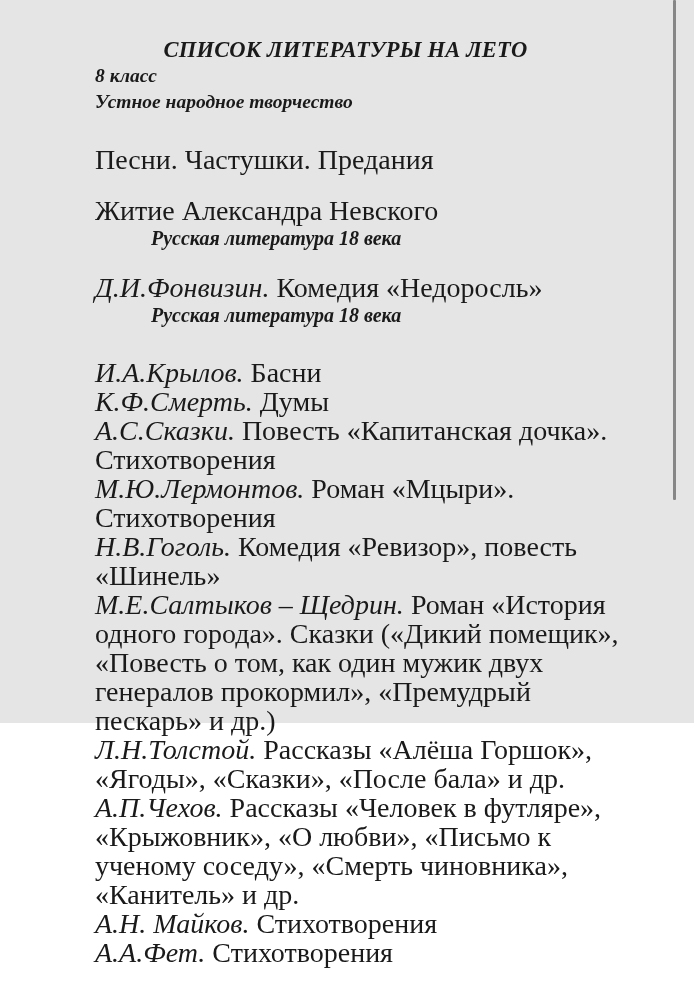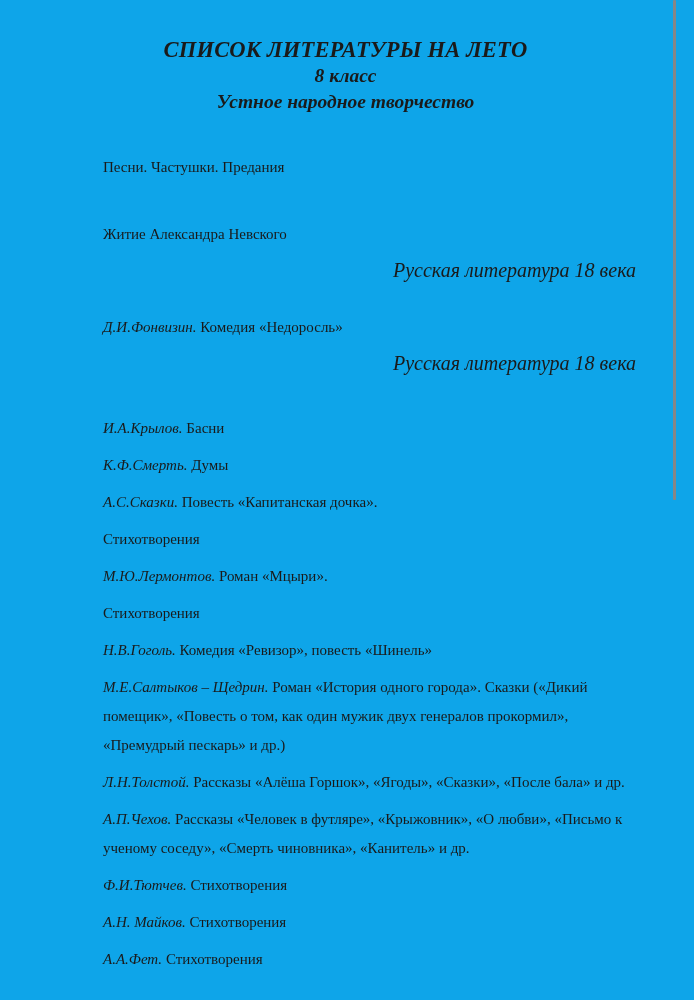--- a/index.html
+++ b/index.html
@@ -16,65 +16,64 @@
     font-family: "Liberation Serif", "DejaVu Serif", serif;
     color: #1a1a1a;
     -webkit-font-smoothing: antialiased;
   }
 
   .page {
     position: absolute;
     left: 0;
     top: 0;
     width: 694px;
-    height: 1000px;
-    background: #0ea5e9;
+    height: 723px;
+    background: #e5e5e5;
     box-sizing: border-box;
     padding: 36px 58px 0 95px;
   }
 
   
   .doc-title {
     font-weight: bold;
     font-style: italic;
     font-size: 22.5px;
     line-height: 27px;
     text-align: center;
     letter-spacing: 0.2px;
     margin: 0;
     padding-right: 40px;
   }
   .doc-subtitle {
     font-weight: bold;
     font-style: italic;
     font-size: 19.5px;
     line-height: 26px;
-    text-align: center;
     margin: 0;
     padding-right: 40px;
   }
   .section-heading {
-    font-weight: normal;
+    font-weight: bold;
     font-style: italic;
     font-size: 20px;
     line-height: 26px;
-    text-align: right;
+    text-align: left;
     margin: 0;
     padding-right: 36px;
   }
   .section-heading.shift {
     padding-left: 56px;
     padding-right: 0;
   }
 
   
   .entry {
-    font-size: 15px;
+    font-size: 28px;
     line-height: 29px;
-    margin: 8px;
+    margin: 0;
     text-indent: 0;
   }
   .entry .author {
     font-style: italic;
   }
   .spacer-md { height: 22px; }
   .spacer-lg { height: 30px; }
 
   
   .scrollbar-track {
@@ -136,21 +135,20 @@
 
   <p class="entry"><span class="author">Н.В.Гоголь.</span><span> Комедия «Ревизор», повесть «Шинель»</span></p>
 
   <p class="entry"><span class="author">М.Е.Салтыков – Щедрин.</span><span> Роман «История одного города». Сказки («Дикий помещик», «Повесть о том, как один мужик двух генералов прокормил», «Премудрый пескарь» и др.)</span></p>
 
 
   <p class="entry"><span class="author">Л.Н.Толстой.</span><span> Рассказы «Алёша Горшок», «Ягоды», «Сказки», «После бала» и др.</span></p>
 
   <p class="entry"><span class="author">А.П.Чехов.</span><span> Рассказы  «Человек в футляре», «Крыжовник», «О любви», «Письмо к ученому соседу», «Смерть чиновника», «Канитель» и др.</span></p>
 
-  <p class="entry"><span class="author">Ф.И.Тютчев.</span><span> Стихотворения</span></p>
 
   <p class="entry"><span class="author">А.Н. Майков.</span><span> Стихотворения</span></p>
 
   <p class="entry"><span class="author">А.А.Фет.</span><span> Стихотворения</span></p>
 
 </div>
 
 <div class="scrollbar-track">
   <div class="scrollbar-thumb"></div>
 </div>

